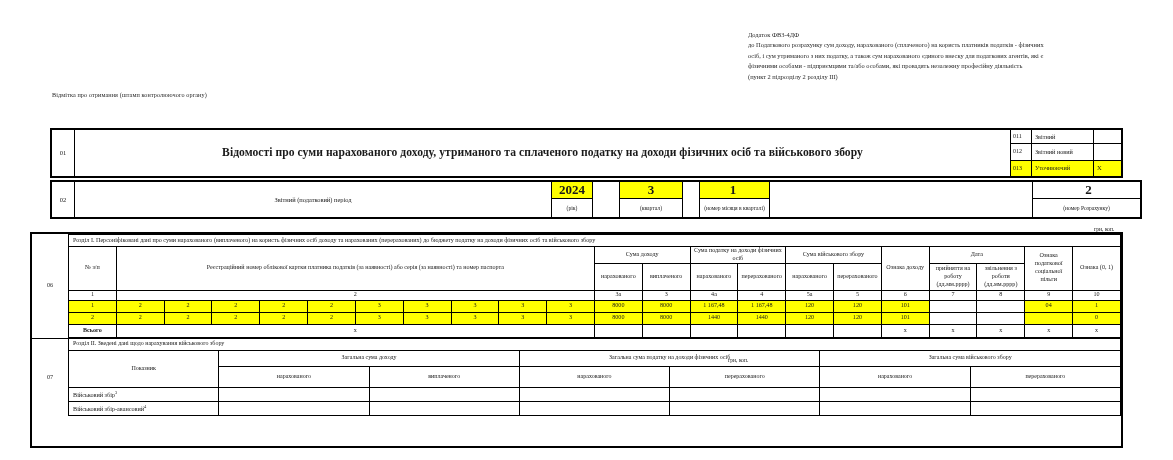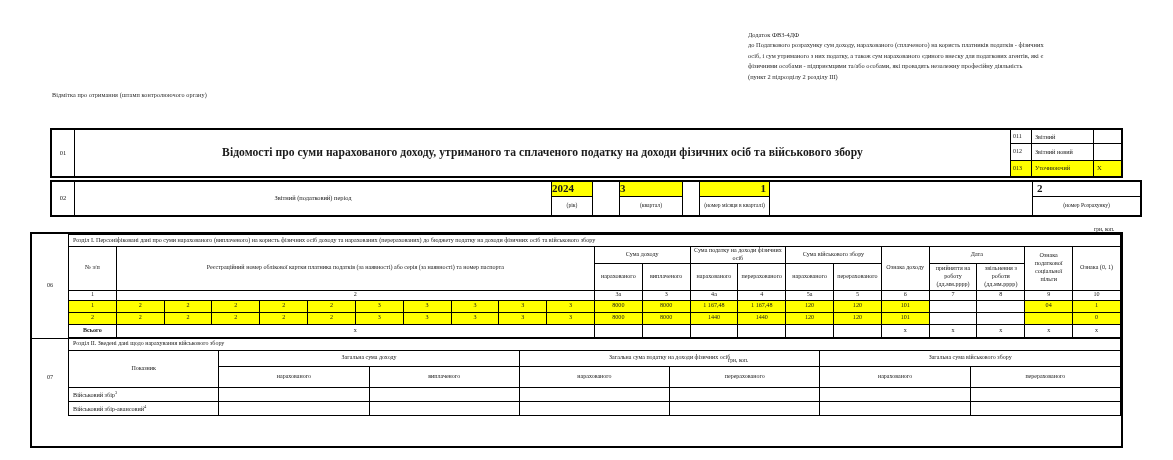--- a/index.html
+++ b/index.html
@@ -76,21 +76,21 @@
   #block01 .flagcell { width: 18px; font-size: 6px; text-align: left; padding-left: 2px; }
   #block01 .flaglabel { width: 58px; font-size: 6.2px; text-align: left; padding-left: 3px; }
   #block01 .flagval { width: 24px; font-size: 6.5px; text-align: left; padding-left: 3px; }
   #block01 .flagrow td { height: 15.3px; }
 
   
   #block02 { left: 50px; top: 180px; width: 1073px; }
   #block02 table { width: 1073px; }
   #block02 .rownum { width: 22px; font-size: 6.5px; text-align: center; }
   #block02 .perlabel { font-size: 6.4px; text-align: center; }
-  .valbox { height: 12px; font-size: 11px; font-weight: bold; }
+  .valbox { height: 12px; text-align: center; font-size: 13px; font-weight: bold; }
   .capbox { height: 18px; text-align: center; font-size: 5.6px; line-height: 1.3; }
 
   
   .grn {
     position: absolute;
     font-size: 5.6px;
     color: #1a1a1a;
   }
 
   

